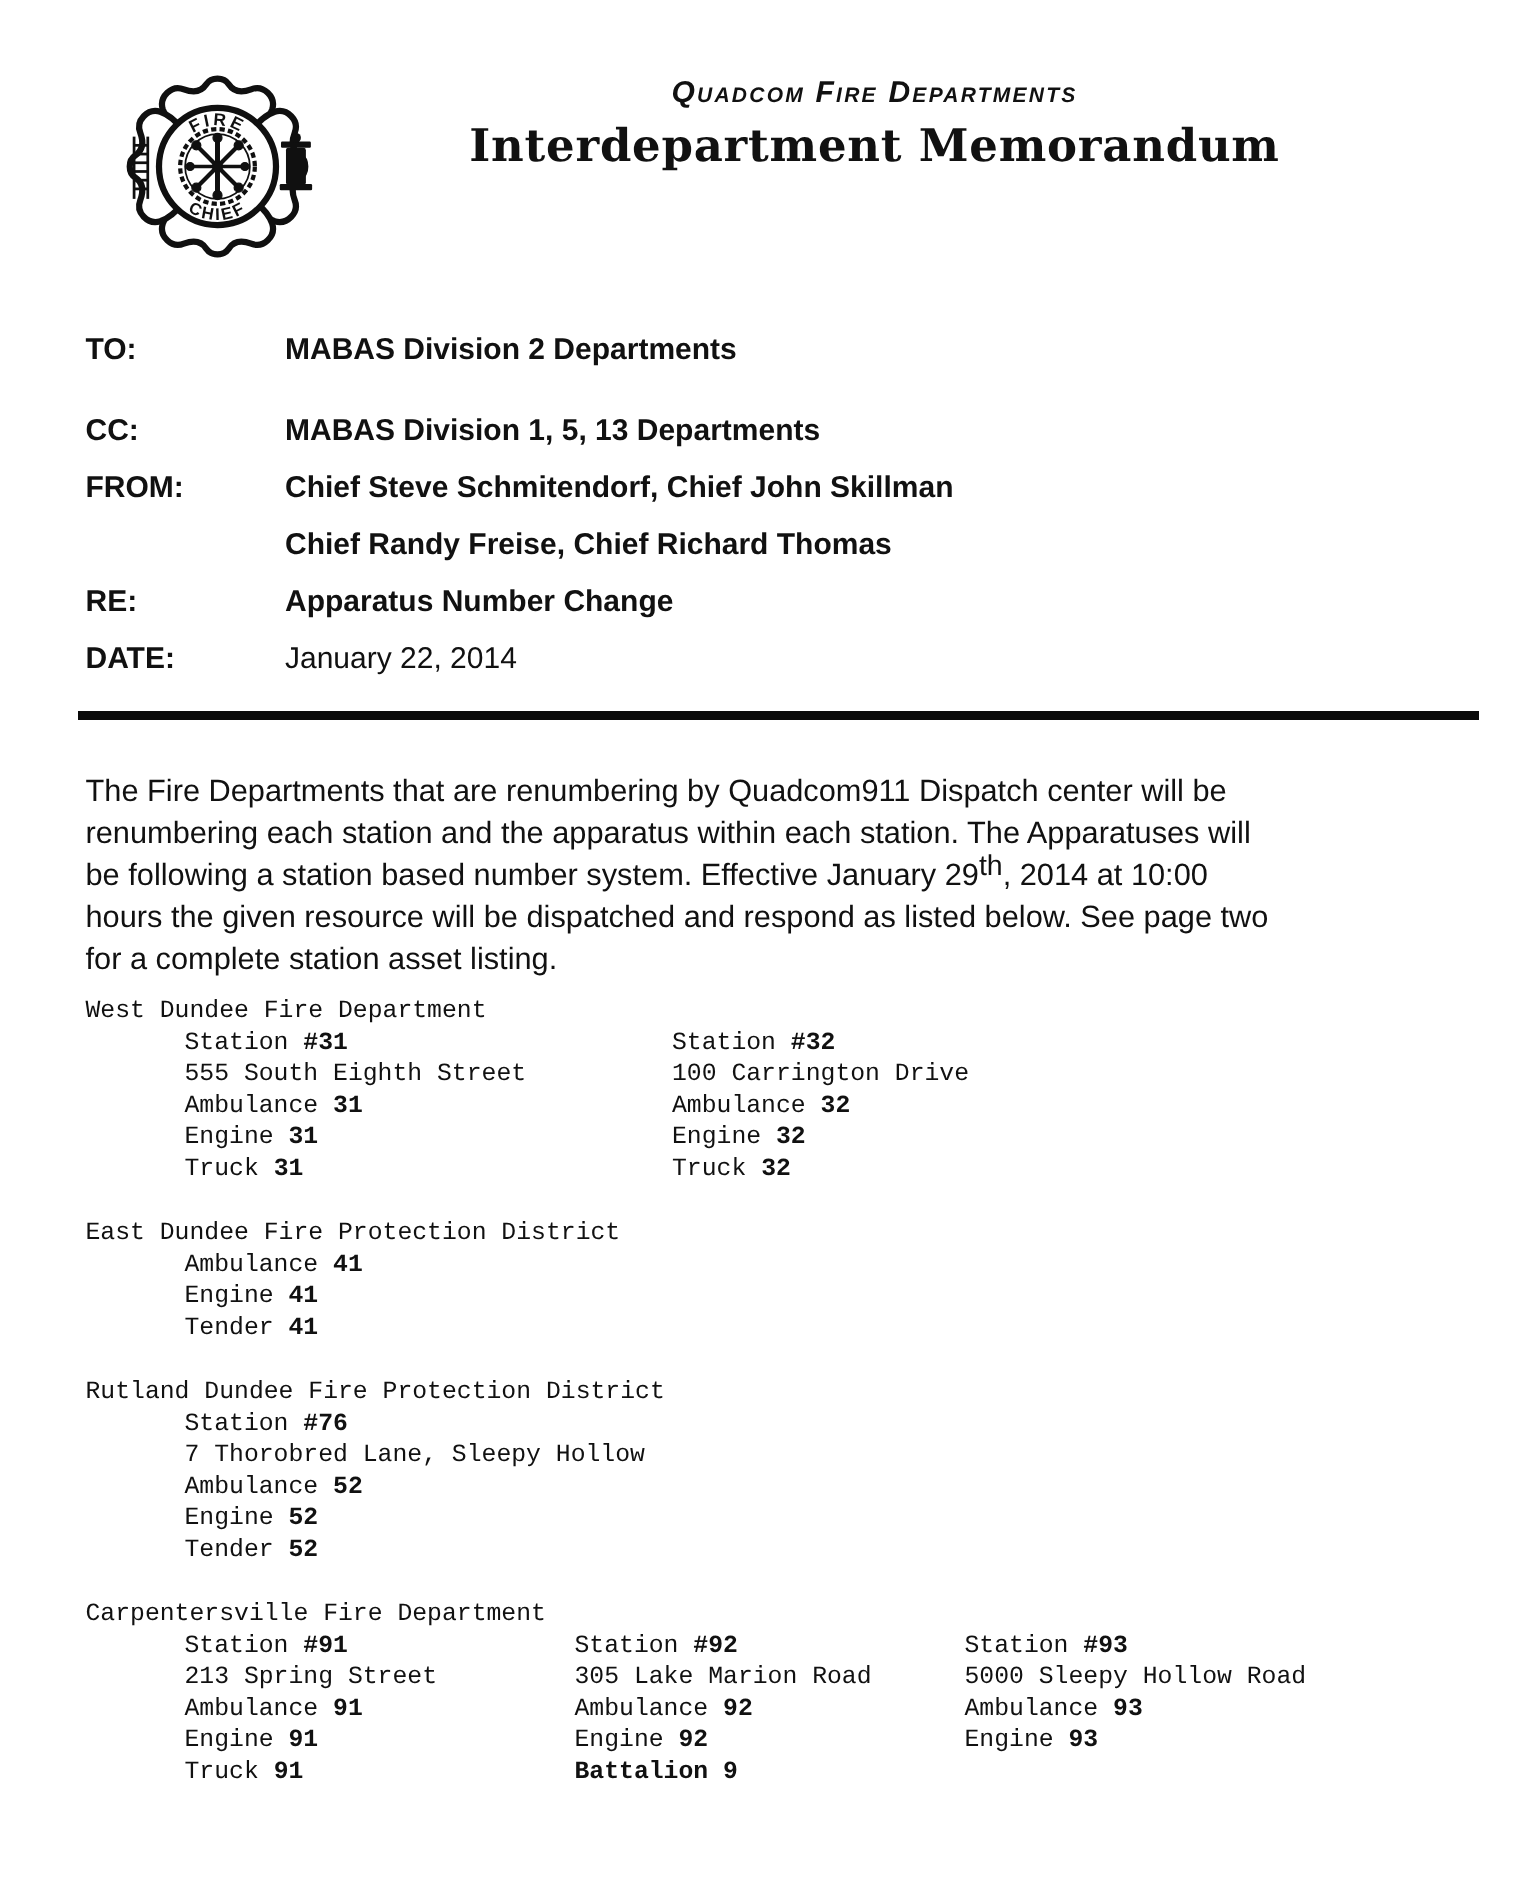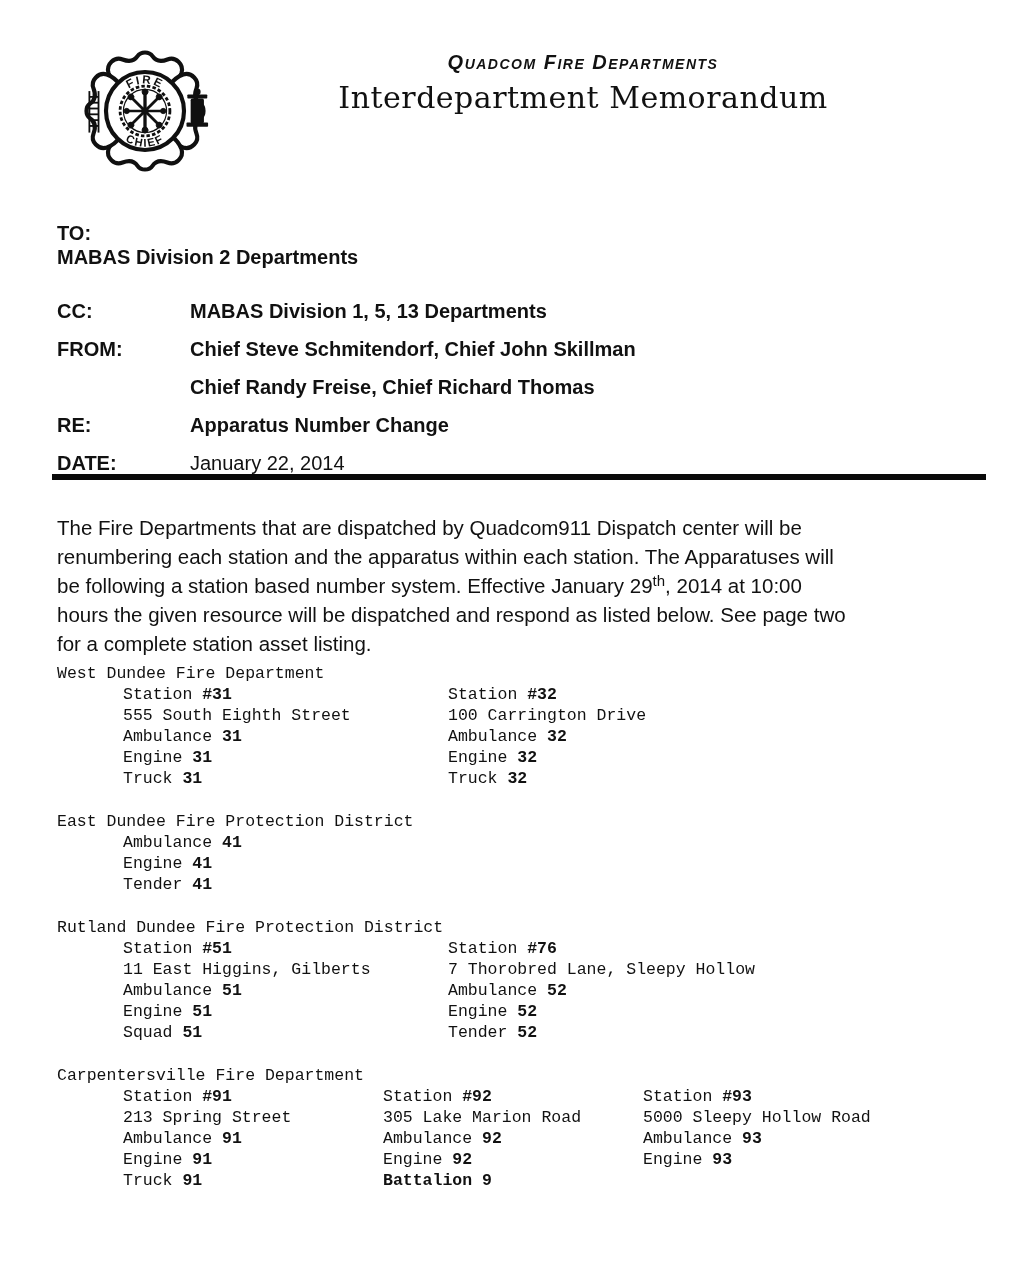--- a/index.html
+++ b/index.html
@@ -15,39 +15,39 @@
 
   
   .logo { position: absolute; left: 62px; top: 28px; width: 158px; height: 166px; }
   .logo svg { display: block; }
 
   
   .title-block { position: absolute; top: 45px; left: 583px; transform: translateX(-50%);
                  text-align: center; white-space: nowrap; }
   .title-line1 { font-weight: bold; font-style: italic; font-variant: small-caps;
                  font-size: 20px; line-height: 34px; letter-spacing: 1.5px; }
-  .title-line2 { font-family: "DejaVu Serif", "Liberation Serif", serif; font-weight: normal;
+  .title-line2 { font-family: "DejaVu Serif", "Liberation Serif", serif; font-weight: bold;
                  font-size: 30px; line-height: 37px; letter-spacing: 0.5px; }
 
   
   .memo { position: absolute; left: 57px; top: 221px; font-size: 20px; font-weight: bold; }
   .memo-row { display: flex; line-height: 24px; margin-bottom: 14px; }
-  .memo-row.big-gap { margin-bottom: 30px; flex-direction: column; }
+  .memo-row.big-gap { margin-bottom: 30px; }
   .memo-label { width: 133px; flex: none; }
   .memo-value.regular { font-weight: normal; }
   .memo-value-stack { display: block; }
   .memo-value-stack .memo-value { display: block; }
   .memo-value-stack .memo-value + .memo-value { margin-top: 14px; }
 
   
   .rule { position: absolute; left: 52px; top: 474px; width: 934px; height: 6px; background: #0a0a0a; }
 
   
   .body-text { position: absolute; left: 57px; top: 514px; font-size: 20.5px; line-height: 27px; white-space: nowrap; }
-  .sup { font-size: 15px; position: relative; top: -7px; }
+  .sup { font-size: 19px; position: relative; top: -7px; }
 
   
   .departments { position: absolute; left: 57px; top: 663px; font-size: 16.5px; line-height: 21px; font-family: Liberation Mono, monospace; }
   .dept { margin-bottom: 22px; }
   .dept-columns { display: flex; padding-left: 66px; }
   .station-col { width: 325px; flex: none; }
   .dept[data-cols="3"] .station-col { width: 260px; }
   .b { font-weight: bold; }
 </style>
 </head>
@@ -135,21 +135,21 @@
     </div>
     <div class="memo-row">
       <span class="memo-label">DATE:</span>
       <span class="memo-value regular">January 22, 2014</span>
     </div>
   </div>
 
   <div class="rule"></div>
 
   <div class="body-text">
-    <div class="body-line"><span>The Fire Departments that are dispatched by Quadcom911 Dispatch center will be</span><span class="sup"></span><span></span></div>
+    <div class="body-line"><span>The Fire Departments that are renumbering by Quadcom911 Dispatch center will be</span><span class="sup"></span><span></span></div>
     <div class="body-line"><span>renumbering each station and the apparatus within each station. The Apparatuses will</span><span class="sup"></span><span></span></div>
     <div class="body-line"><span>be following a station based number system. Effective January 29</span><span class="sup">th</span><span>, 2014 at 10:00</span></div>
     <div class="body-line"><span>hours the given resource will be dispatched and respond as listed below. See page two</span><span class="sup"></span><span></span></div>
     <div class="body-line"><span>for a complete station asset listing.</span><span class="sup"></span><span></span></div>
   </div>
 
   <div class="departments">
       <div class="dept" data-cols="2">
         <div class="dept-name">West Dundee Fire Department</div>
         <div class="dept-columns">
@@ -176,27 +176,20 @@
             <div class="line"><span>Ambulance </span><span class="b">41</span></div>
             <div class="line"><span>Engine </span><span class="b">41</span></div>
             <div class="line"><span>Tender </span><span class="b">41</span></div>
           </div>
         </div>
       </div>
       <div class="dept" data-cols="2">
         <div class="dept-name">Rutland Dundee Fire Protection District</div>
         <div class="dept-columns">
           <div class="station-col">
-            <div class="line"><span>Station </span><span class="b">#51</span></div>
-            <div class="line"><span>11 East Higgins, Gilberts</span></div>
-            <div class="line"><span>Ambulance </span><span class="b">51</span></div>
-            <div class="line"><span>Engine </span><span class="b">51</span></div>
-            <div class="line"><span>Squad </span><span class="b">51</span></div>
-          </div>
-          <div class="station-col">
             <div class="line"><span>Station </span><span class="b">#76</span></div>
             <div class="line"><span>7 Thorobred Lane, Sleepy Hollow</span></div>
             <div class="line"><span>Ambulance </span><span class="b">52</span></div>
             <div class="line"><span>Engine </span><span class="b">52</span></div>
             <div class="line"><span>Tender </span><span class="b">52</span></div>
           </div>
         </div>
       </div>
       <div class="dept" data-cols="3">
         <div class="dept-name">Carpentersville Fire Department</div>

